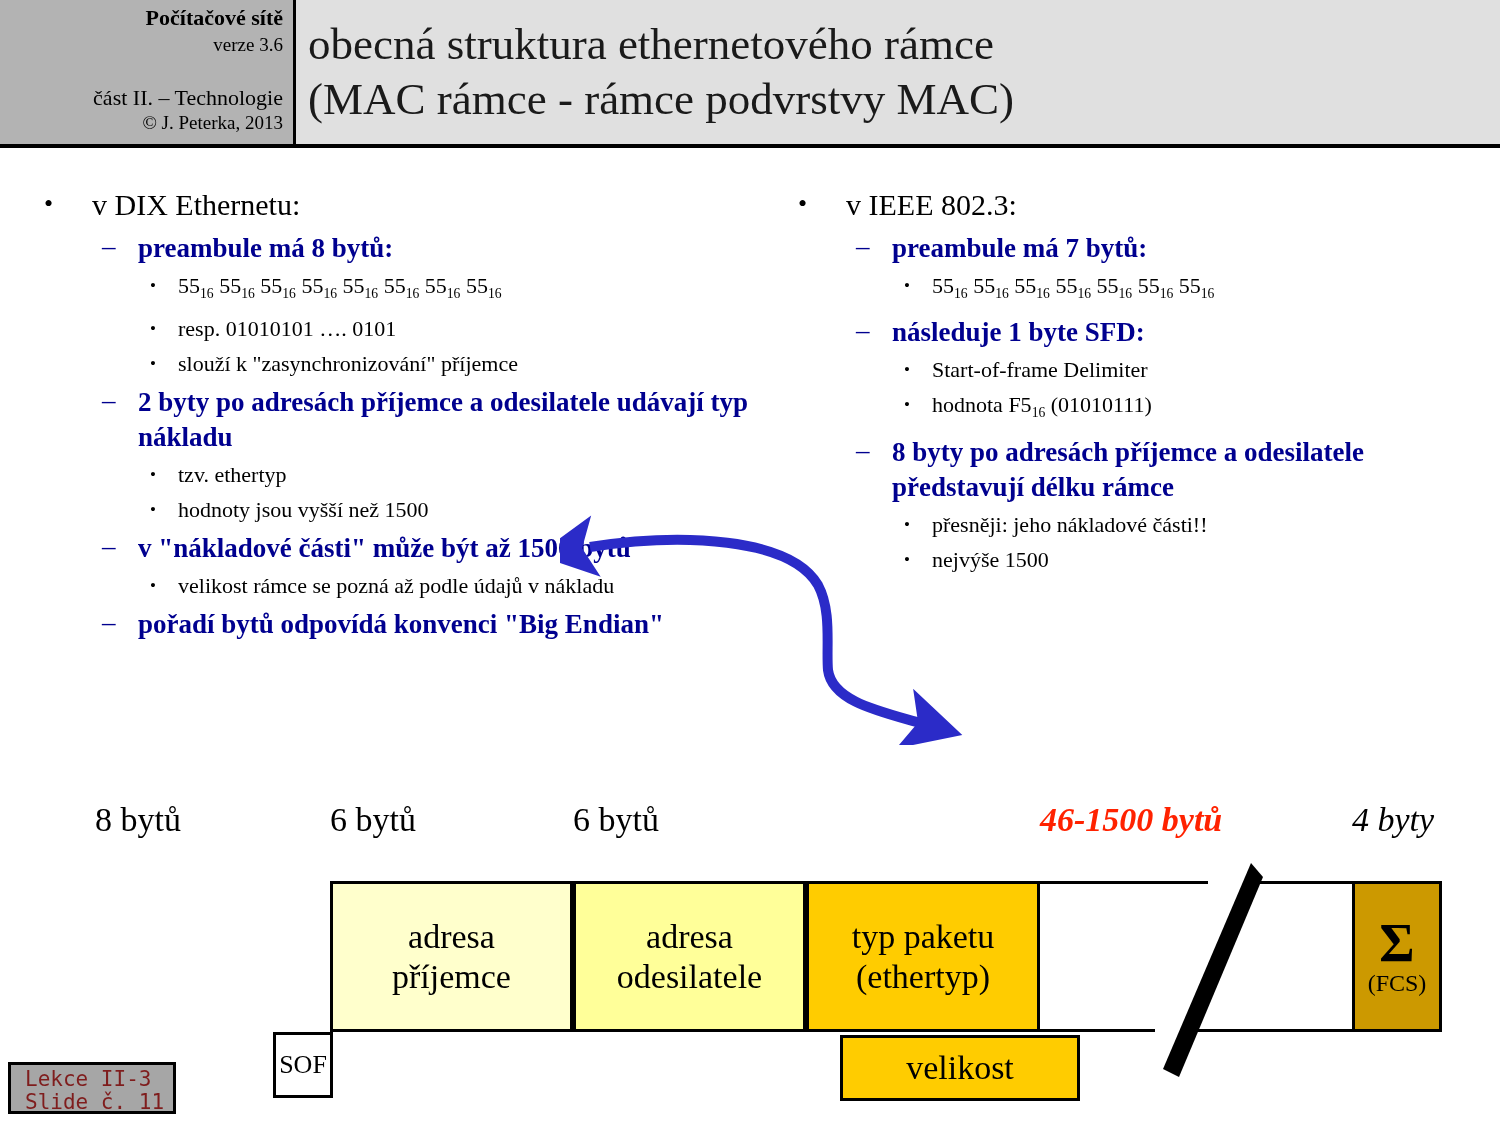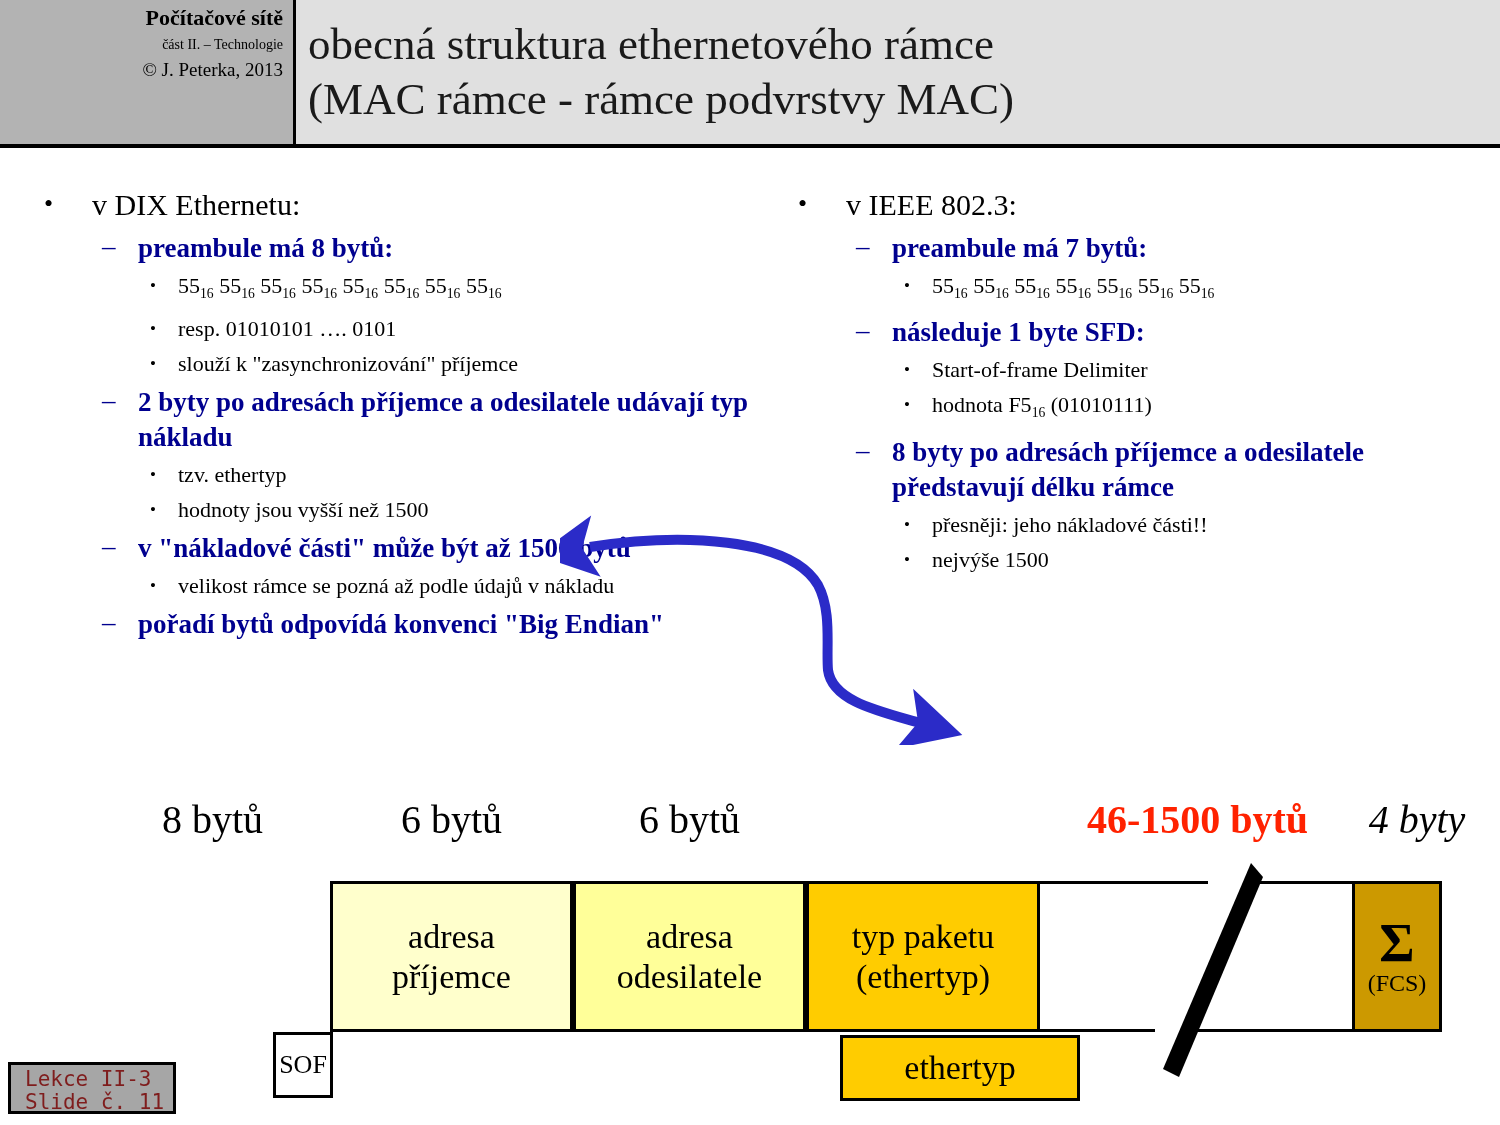--- a/index.html
+++ b/index.html
@@ -21,21 +21,21 @@
     position:absolute;left:0;top:0;width:296px;height:144px;
     background:#b3b3b3;
     border-right:3px solid #000;
     box-sizing:border-box;
     text-align:right;
     padding:4px 10px 0 4px;
     color:#000;
   }
   #course-title{font-size:22px;font-weight:bold;line-height:28px;}
   #course-version{font-size:19px;line-height:25px;}
-  #course-part{font-size:14px;line-height:25px;}
+  #course-part{font-size:22px;line-height:25px;margin-top:28px;}
   #course-author{font-size:19px;line-height:25px;}
 
   #header-title{
     position:absolute;left:308px;top:0;right:0;height:144px;
     display:flex;flex-direction:column;align-items:flex-start;justify-content:center;
     color:#1a1a1a;
   }
   #header-title .tline{font-size:45px;line-height:55px;white-space:nowrap;}
 
   
@@ -64,22 +64,22 @@
   }
   li.b3>.mk{position:absolute;left:12px;top:0px;font-size:17px;}
   li.b3 sub{font-size:0.62em;}
 
   
   #blue-arrow{position:absolute;left:560px;top:515px;width:420px;height:230px;}
 
   
   #diagram{position:absolute;left:0;top:795px;width:1500px;height:290px;}
   .bytelabel{
-    position:absolute;font-size:40px;line-height:38px;color:#000;
-    text-align:center;white-space:nowrap;
+    position:absolute;font-size:34px;line-height:38px;color:#000;
+    text-align:left;white-space:nowrap;
   }
   .bytelabel.hl{color:#ff2200;font-weight:bold;}
 
   .fbox{
     position:absolute;box-sizing:border-box;
     border:3px solid #000;background:#fff;
     display:flex;align-items:center;justify-content:center;
     text-align:center;color:#000;font-size:34px;line-height:40px;
   }
   #box-preambule{left:95px;top:91px;width:235px;height:146px;}
@@ -114,20 +114,21 @@
     font-family:"DejaVu Sans Mono",monospace;font-size:21px;line-height:23px;
     color:#7f1d1d;padding:3px 0 0 14px;
   }
 </style>
 </head>
 <body>
 
 <div id="header">
   <div id="header-left">
     <div id="course-title">Počítačové sítě</div>
+    <div id="course-version">verze 3.6</div>
     <div id="course-part">část  II. –  Technologie</div>
     <div id="course-author">© J. Peterka, 2013</div>
   </div>
   <div id="header-title">
     <div class="tline">obecná struktura ethernetového rámce</div>
     <div class="tline">(MAC rámce - rámce podvrstvy MAC)</div>
   </div>
 </div>
 
 <div class="col" id="col-left">
@@ -255,21 +256,21 @@
     </marker>
   </defs>
   <path d="M30,32 C120,18 230,22 258,70 C272,96 266,132 268,155 C272,186 318,196 360,208" fill="none" stroke="#2b2bc8" stroke-width="10" stroke-linecap="butt" marker-start="url(#ahL)" marker-end="url(#ahR)"></path>
 </svg>
 
 <div id="diagram">
 
   <div class="bytelabel" style="left:95px;top:6px;width:235px;">8 bytů</div>
   <div class="bytelabel" style="left:330px;top:6px;width:243px;">6 bytů</div>
   <div class="bytelabel" style="left:573px;top:6px;width:233px;">6 bytů</div>
-  <div class="bytelabel hl" style="left:1040px;top:6px;width:315px;">46-1500 bytů</div>
+  <div class="bytelabel hl" style="left:1040px;top:6px;width:315px;font-style:italic;">46-1500 bytů</div>
   <div class="bytelabel" style="left:1352px;top:6px;width:130px;font-style:italic;">4 byty</div>
 
 
   <div class="fbox" id="box-adresa-prijemce">
     <span>
       <span>adresa</span><br>
       <span>příjemce</span>
     </span>
   </div>
 
@@ -298,21 +299,21 @@
   <div class="fbox" id="box-fcs">
     <span class="sigma">Σ</span>
     <span class="fcs">(FCS)</span>
   </div>
 
   <div class="fbox" id="box-sof">
     <span>SOF</span>
   </div>
 
   <div class="fbox" id="box-velikost">
-    <span>ethertyp</span>
+    <span>velikost</span>
   </div>
 
 </div>
 
 <div id="footer-badge">
   <div>Lekce II-3</div>
   <div>Slide č. 11</div>
 </div>
 
 </body></html>

